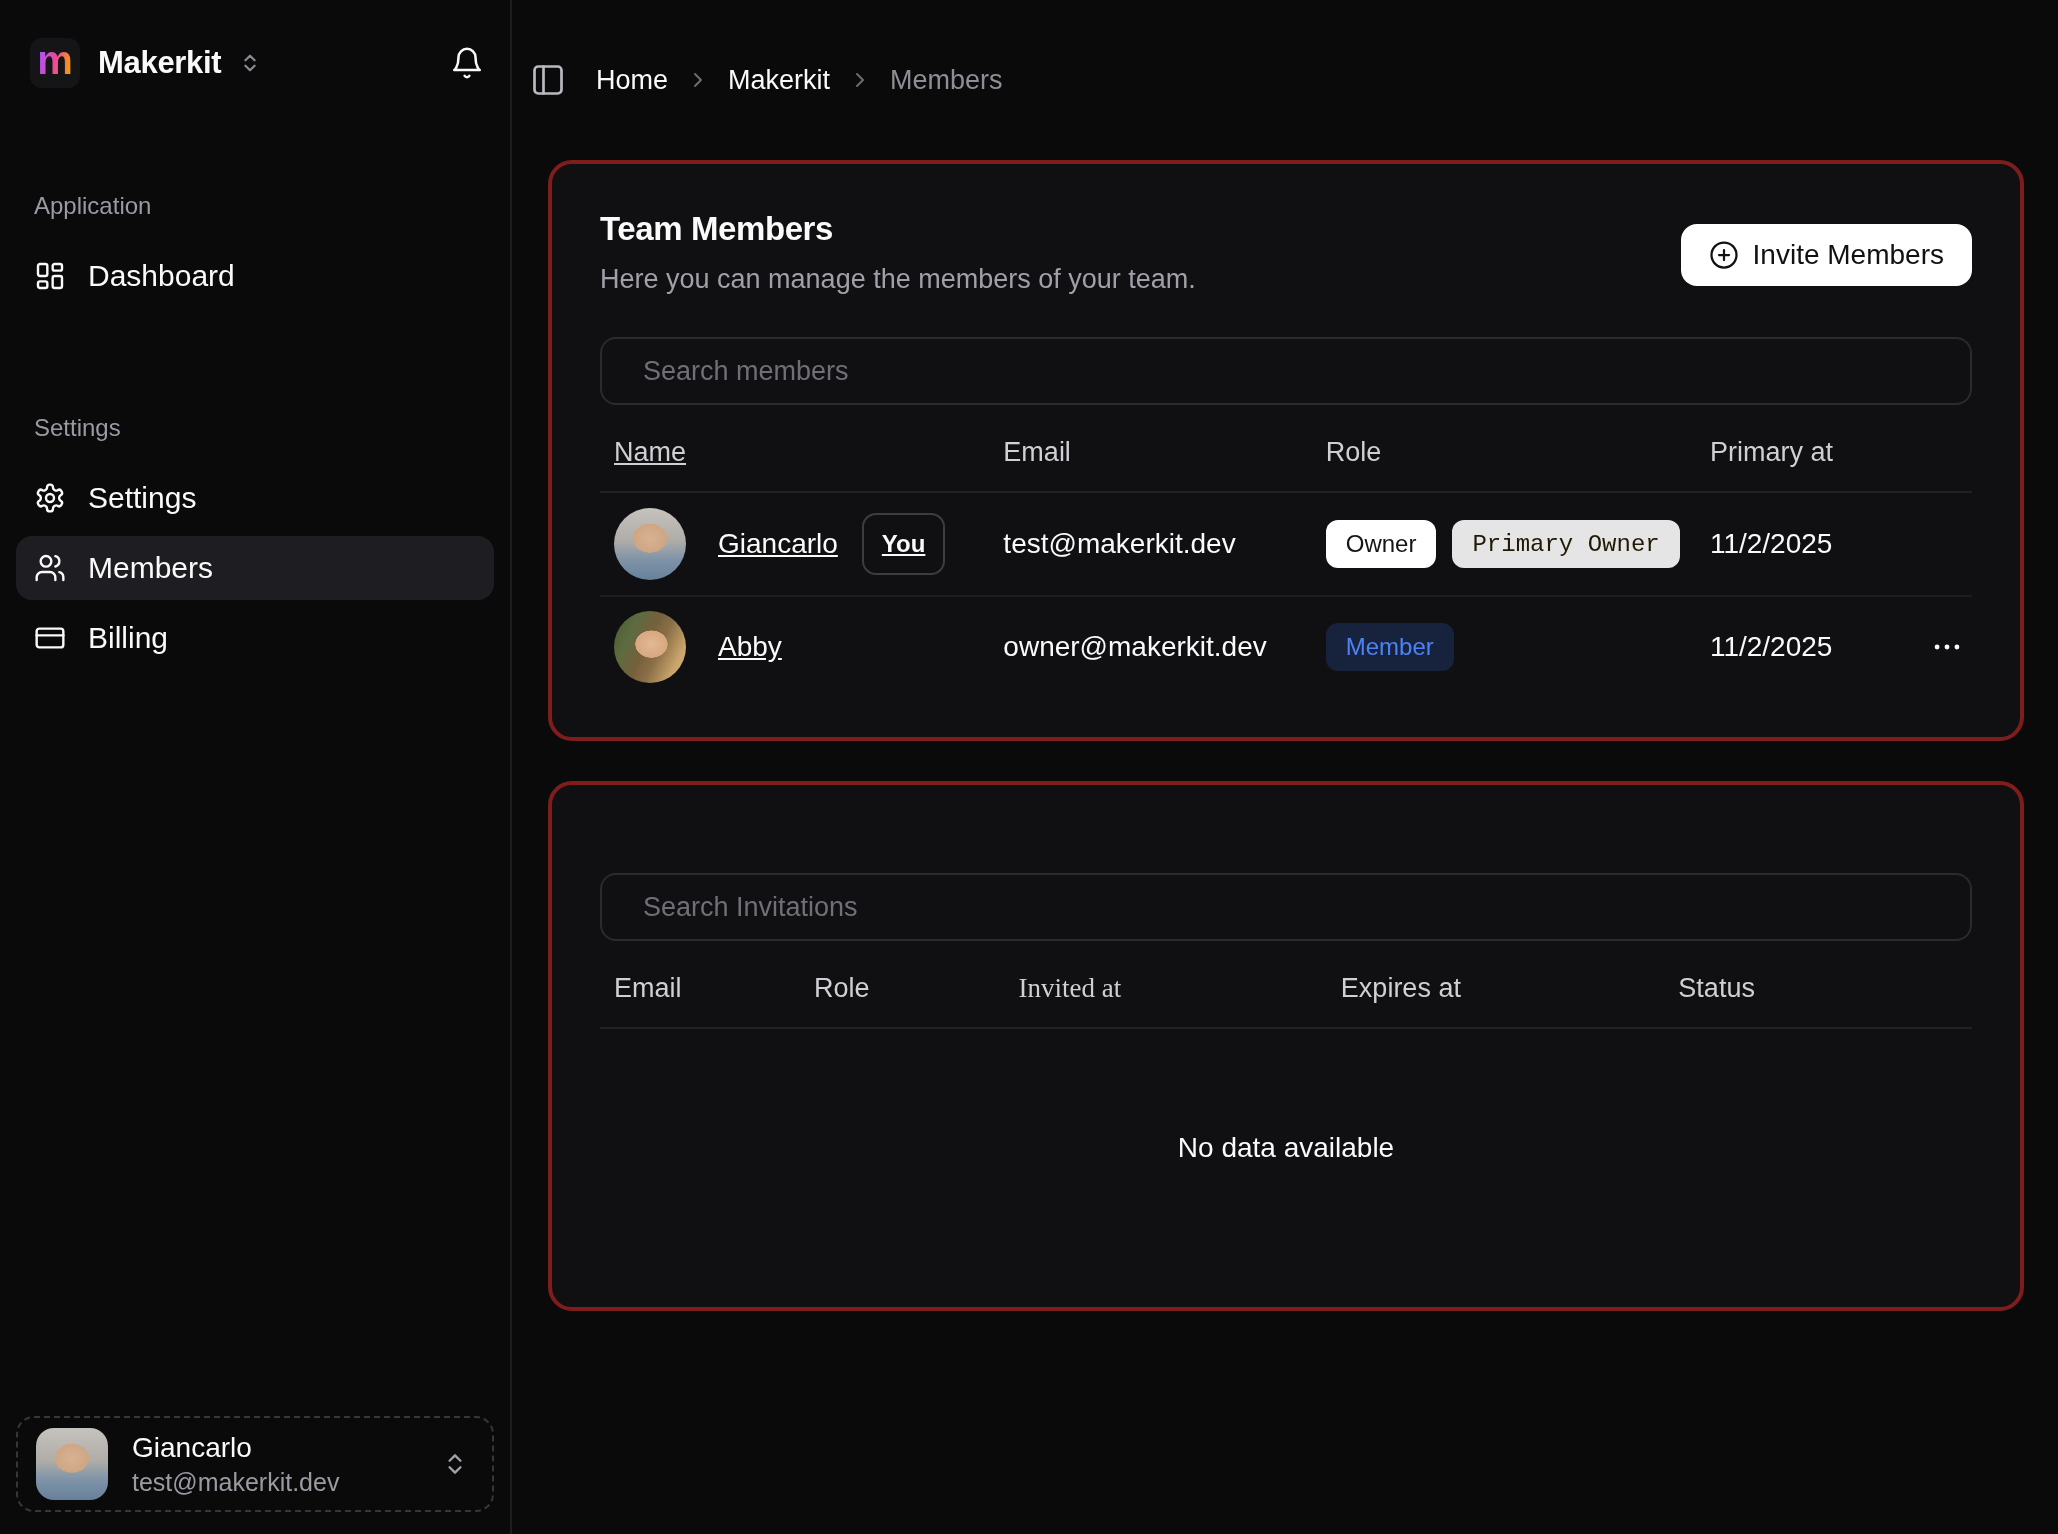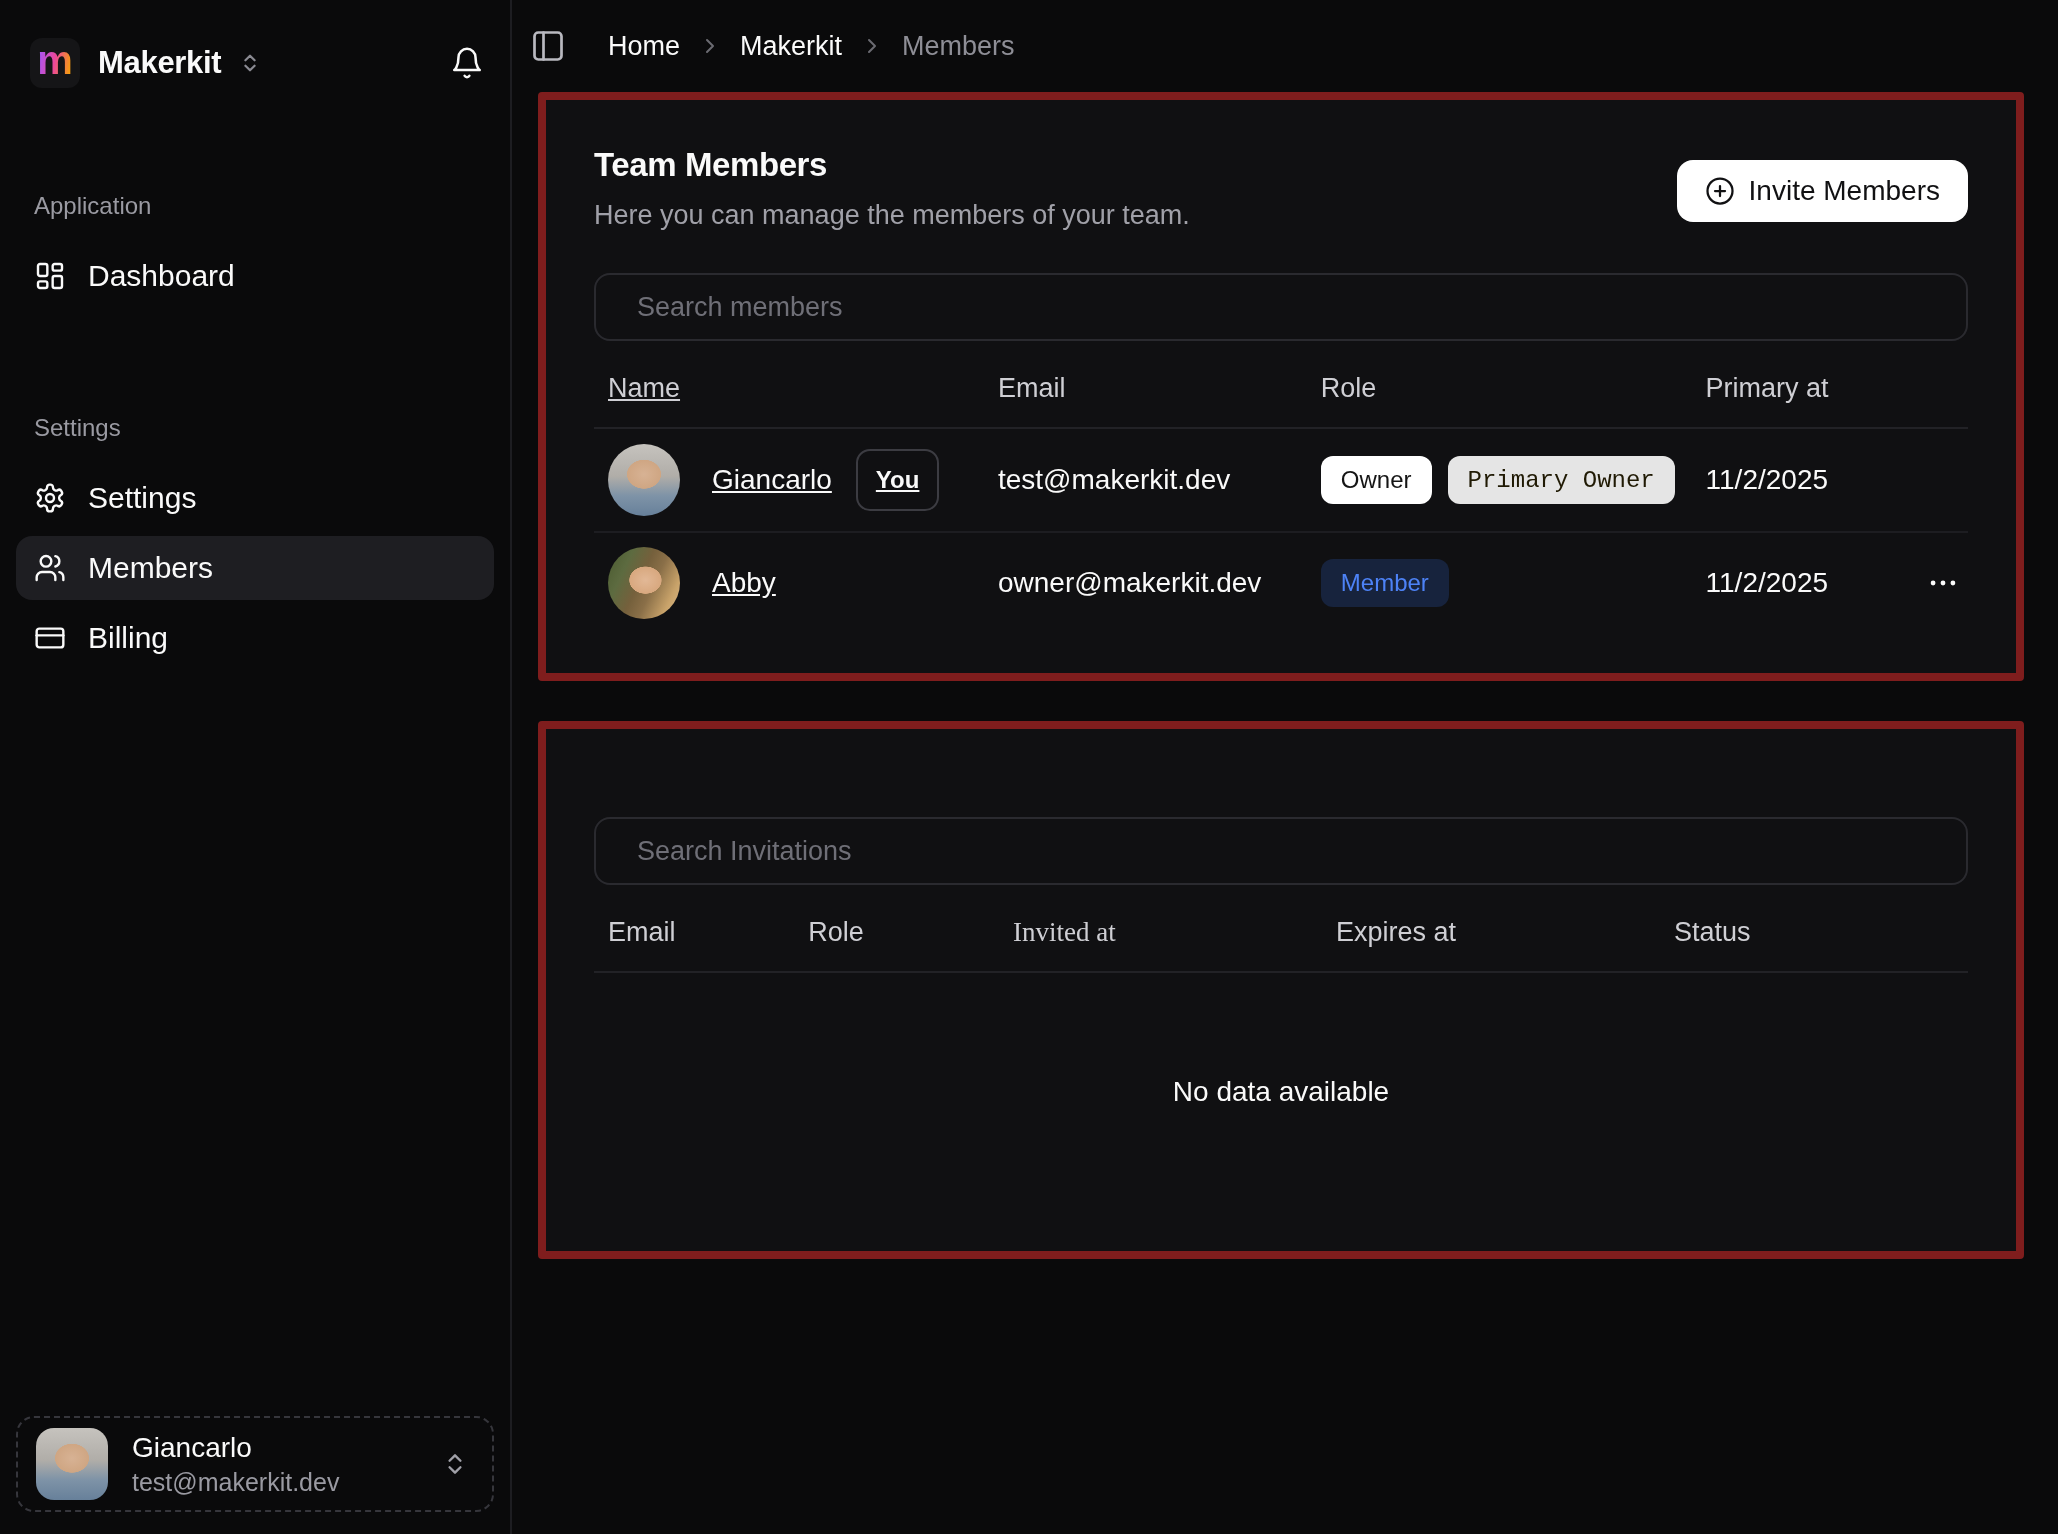--- a/index.html
+++ b/index.html
@@ -81,35 +81,35 @@
   }
   .avatar-abby {
     background:
       radial-gradient(38% 32% at 52% 46%, #e2b896 0%, #d8a87f 58%, rgba(0,0,0,0) 60%),
       linear-gradient(115deg, #49592f 0%, #5d6b40 25%, #75603c 45%, #8a6f48 60%, #c9a36a 82%, #dabb8d 100%);
   }
 
   
   .main { flex:1; display:flex; flex-direction:column; padding:0 34px 0 14px; overflow:hidden; }
   .topbar {
-    height:92px; display:flex; align-items:center; gap:32px;
+    height:160px; display:flex; align-items:center; gap:20px;
     padding-left:4px;
   }
   .panel-toggle { color:#b9b9c0; display:flex; cursor:pointer; }
   .crumb { font-size:27px; }
   .crumb.current { color:#8e8e96; }
   .crumb-sep { color:#6b6b72; display:flex; }
   .breadcrumb { display:flex; align-items:center; gap:18px; margin-left:10px; }
 
   .card {
     background:#101012;
-    border:8px solid #7f1d1d;
-    border-radius:4px;
+    border:4px solid #7f1d1d;
+    border-radius:24px;
     padding:46px 48px 40px;
-    margin-left:12px;
+    margin-left:22px;
   }
   .card + .card { margin-top:40px; }
 
   .card-head { display:flex; align-items:flex-start; }
   .card-titles { flex:1; }
   .card-title { font-size:33px; font-weight:700; letter-spacing:-0.4px; }
   .card-desc { font-size:27px; color:#a0a0a8; margin-top:16px; }
 
   .btn-invite {
     display:inline-flex; align-items:center; gap:14px;

